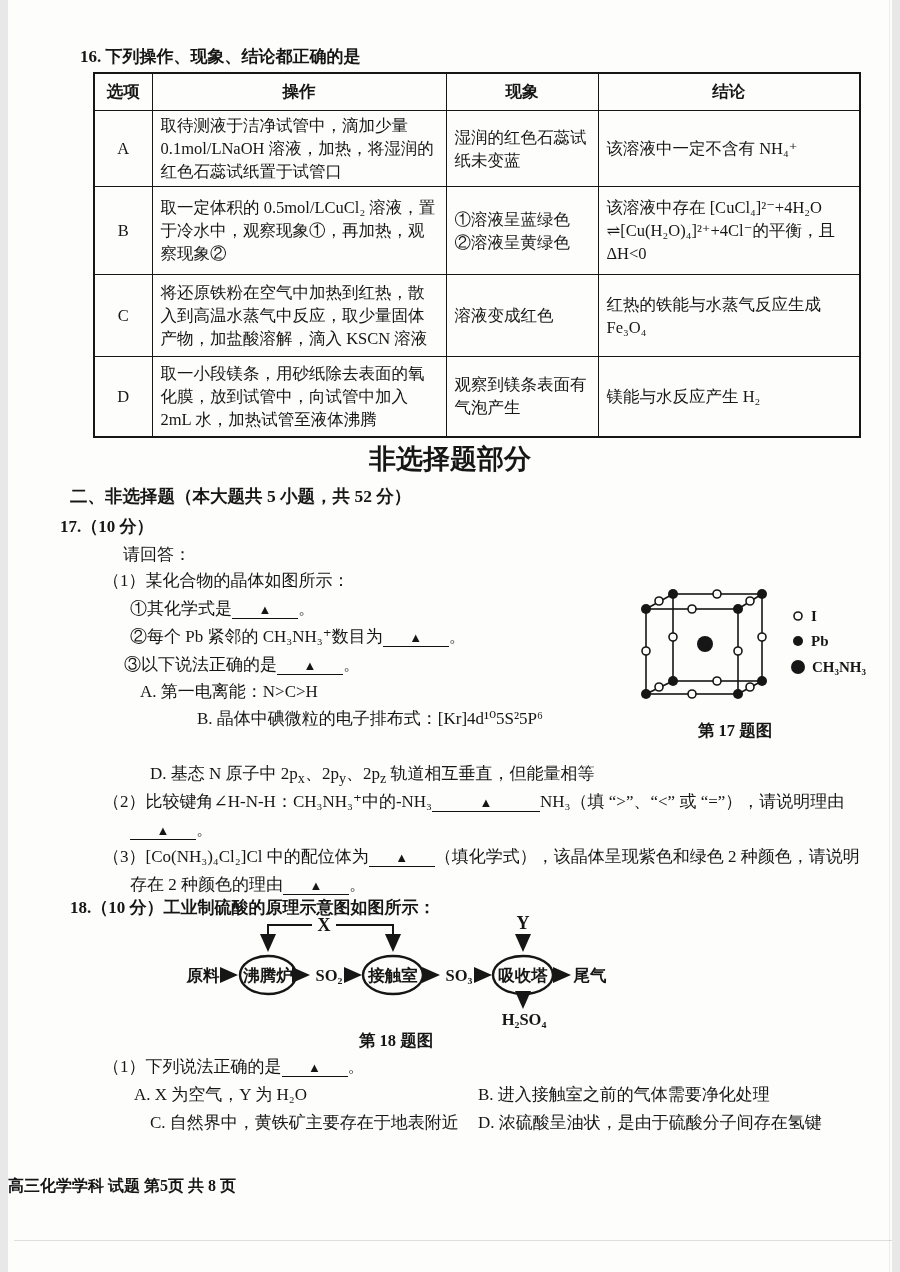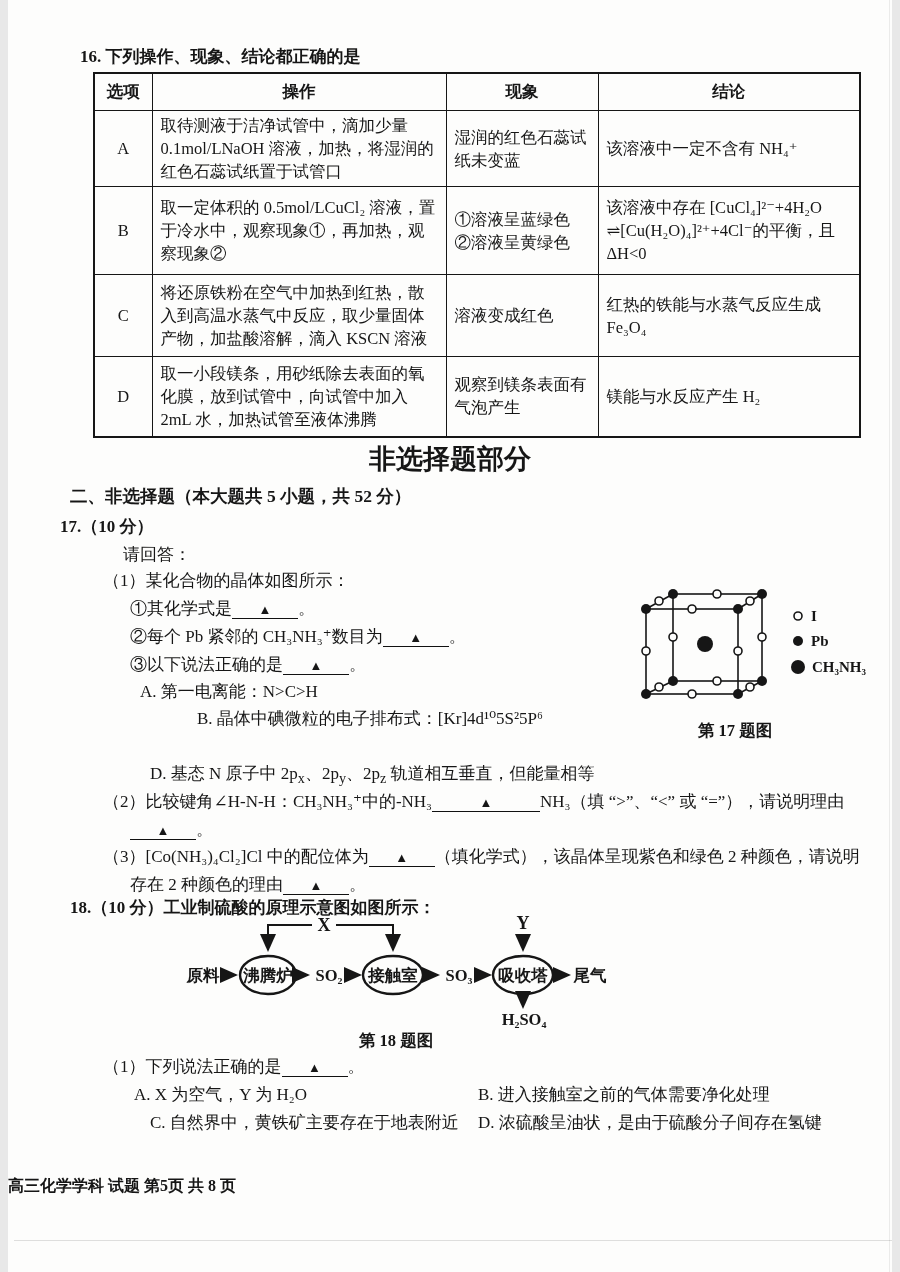--- a/index.html
+++ b/index.html
@@ -107,21 +107,21 @@
   <div class="abs qnum" style="left:52px;top:516px;">17.（10 分）</div>
   <div class="abs" style="left:95px;top:544px;margin-left:20px;">请回答：</div>
   <div class="abs" style="left:95px;top:570px;text-align:center;">（1）某化合物的晶体如图所示：</div>
 
   <div class="abs" style="left:122px;top:598px;">
     <span>①其化学式是</span><span class="blank">▲</span><span>。</span>
   </div>
   <div class="abs" style="left:122px;top:626px;">
     <span>②每个 Pb 紧邻的 CH₃NH₃⁺数目为</span><span class="blank">▲</span><span>。</span>
   </div>
-  <div class="abs" style="left:122px;top:654px;">
+  <div class="abs" style="left:116px;top:654px;">
     <span>③以下说法正确的是</span><span class="blank">▲</span><span>。</span>
   </div>
 
   <div class="abs" style="left:132px;top:681px;">A. 第一电离能：N&gt;C&gt;H</div>
   <div class="abs" style="left:142px;top:708px;margin-left:47px;">B. 晶体中碘微粒的电子排布式：[Kr]4d¹⁰5S²5P⁶</div>
   <div class="abs" style="left:142px;top:763px;text-align:right;">D. 基态 N 原子中 2p<sub>x</sub>、2p<sub>y</sub>、2p<sub>z</sub> 轨道相互垂直，但能量相等</div>
 
   <div class="abs" style="left:95px;top:791px;">
     <span>（2）比较键角∠H-N-H：CH₃NH₃⁺中的-NH₃</span><span class="blank wide">▲</span><span>NH₃（填 “&gt;”、“&lt;” 或 “=”），请说明理由</span>
   </div>

